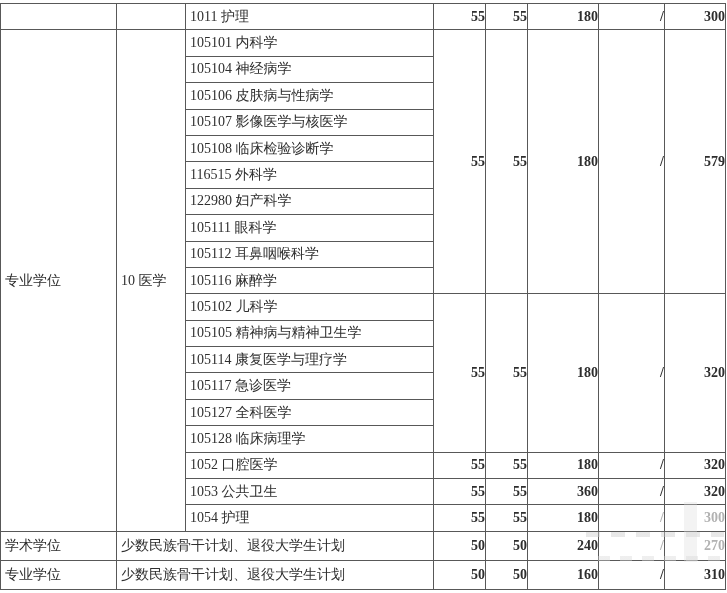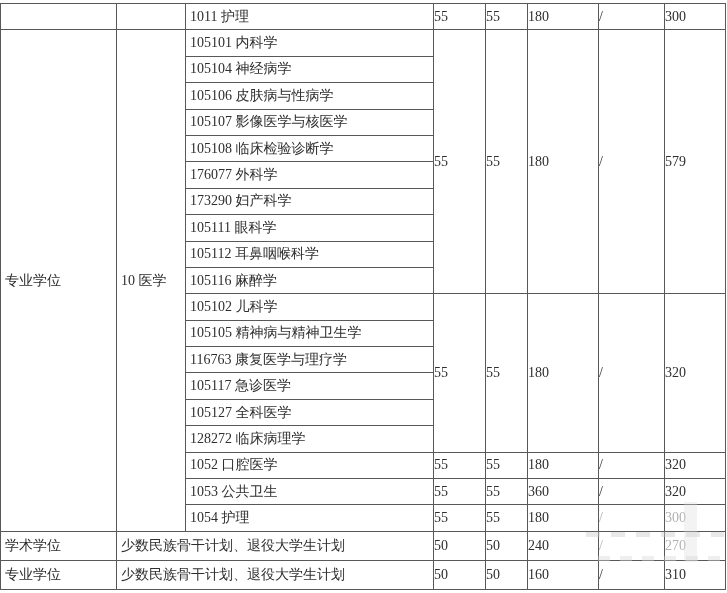--- a/index.html
+++ b/index.html
@@ -32,22 +32,23 @@
     border: 1px solid var(--border);
     font-size: 14px;
     height: 25.4px;
     padding: 0 4px;
     overflow: hidden;
     white-space: nowrap;
     vertical-align: middle;
     text-align: left;
   }
   td.c {
-    text-align: left;
+    text-align: right;
     padding: 0;
+    font-weight: bold;
   }
   td.dim {
     color: var(--dim-text);
   }
   tr.tall td {
     height: 28px;
   }
   
   .watermark {
     position: absolute;
@@ -130,24 +131,24 @@
     <tr>
         <td>105106 皮肤病与性病学</td>
       </tr>
     <tr>
         <td>105107 影像医学与核医学</td>
       </tr>
     <tr>
         <td>105108 临床检验诊断学</td>
       </tr>
     <tr>
-        <td>176077 外科学</td>
-      </tr>
-    <tr>
-        <td>173290 妇产科学</td>
+        <td>116515 外科学</td>
+      </tr>
+    <tr>
+        <td>122980 妇产科学</td>
       </tr>
     <tr>
         <td>105111 眼科学</td>
       </tr>
     <tr>
         <td>105112 耳鼻咽喉科学</td>
       </tr>
     <tr>
         <td>105116 麻醉学</td>
       </tr>
@@ -157,30 +158,30 @@
       <td rowspan="6" class="c">55</td>
       <td rowspan="6" class="c">55</td>
       <td rowspan="6" class="c">180</td>
       <td rowspan="6" class="c">/</td>
       <td rowspan="6" class="c">320</td>
     </tr>
     <tr>
         <td>105105 精神病与精神卫生学</td>
       </tr>
     <tr>
-        <td>116763 康复医学与理疗学</td>
+        <td>105114 康复医学与理疗学</td>
       </tr>
     <tr>
         <td>105117 急诊医学</td>
       </tr>
     <tr>
         <td>105127 全科医学</td>
       </tr>
     <tr>
-        <td>128272 临床病理学</td>
+        <td>105128 临床病理学</td>
       </tr>
 
     <tr>
       <td>1052 口腔医学</td>
       <td class="c">55</td>
       <td class="c">55</td>
       <td class="c">180</td>
       <td class="c">/</td>
       <td class="c">320</td>
     </tr>

